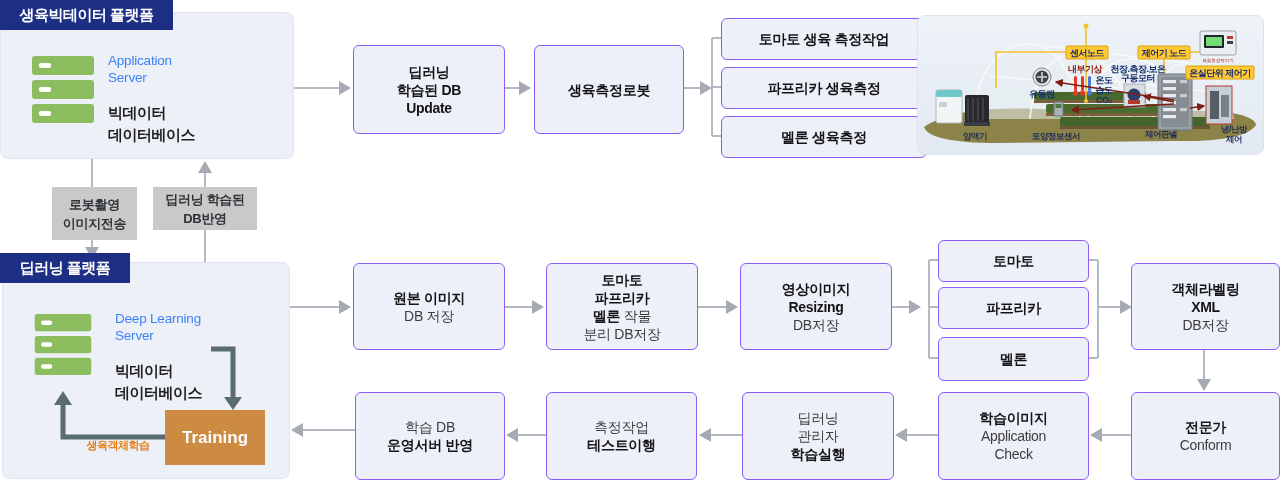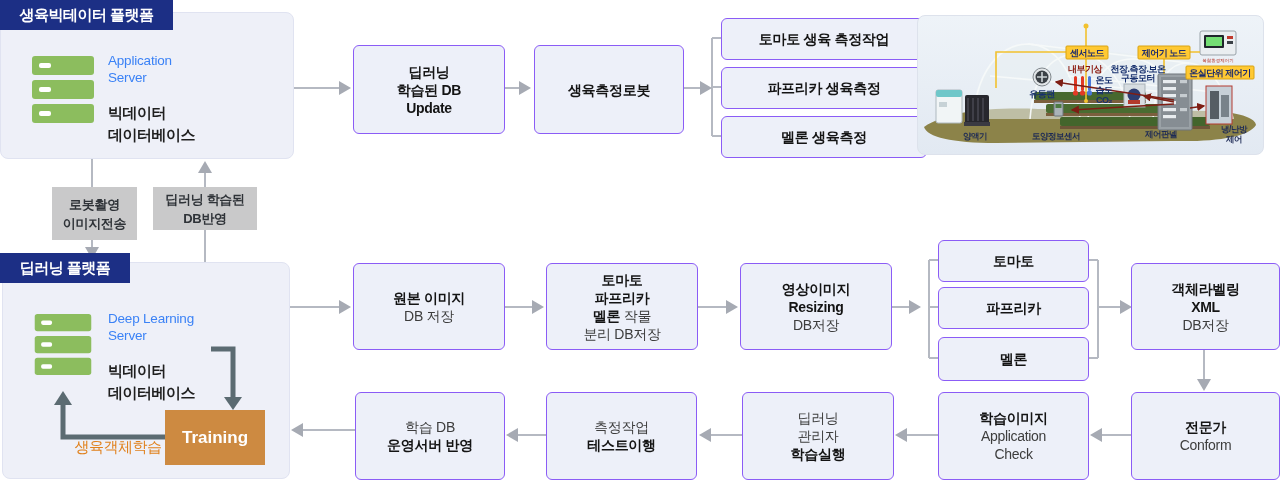--- a/index.html
+++ b/index.html
@@ -18,21 +18,21 @@
           justify-content:center;font-size:13px;line-height:19px;color:#2f3338;z-index:1;letter-spacing:-0.3px;}
   .glabel .b{color:#2f3338;}
   .server-icon{position:absolute;z-index:2;}
   .server-text{position:absolute;z-index:2;}
   .stype{font-size:13.5px;line-height:17px;color:#3b82f6;letter-spacing:-0.2px;}
   .sname{margin-top:16px;font-size:15px;line-height:22px;font-weight:bold;color:#1f1f1f;letter-spacing:-0.5px;}
   .training{position:absolute;left:165px;top:410px;width:100px;height:55px;background:#cd8a41;
             color:#fff;font-weight:bold;font-size:17px;display:flex;align-items:center;
             justify-content:center;z-index:4;}
   .obj-learn{position:absolute;left:72px;top:438px;width:92px;text-align:center;color:#e0811c;
-             font-weight:normal;font-size:15px;z-index:4;letter-spacing:-0.5px;}
+             font-weight:bold;font-size:11px;z-index:4;letter-spacing:-0.5px;}
   .photo{position:absolute;left:917px;top:15px;width:345px;height:138px;border:1px solid #dde2ec;
          border-radius:8px;background:linear-gradient(180deg,#eef3f8,#e2e9f2);z-index:1;overflow:hidden;}
   .gh-navy{fill:#17306e;font-size:9px;font-weight:bold;text-anchor:middle;letter-spacing:-0.5px;}
   .gh-navy-g{fill:#1d2a55;font-size:8.5px;font-weight:bold;text-anchor:middle;letter-spacing:-0.5px;}
   .gh-red{fill:#8a170c;font-size:9px;font-weight:bold;text-anchor:middle;letter-spacing:-0.5px;}
   .gh-red-tiny{fill:#b5342a;font-size:4.5px;text-anchor:middle;}
   .gh-label{fill:#1a2a6e;font-size:9px;font-weight:bold;text-anchor:middle;letter-spacing:-0.5px;}
 </style>
 </head>
 <body>
@@ -113,21 +113,21 @@
   <div class="panel" style="left:2px;top:262px;width:286px;height:215px"></div>
   <div class="hdr" style="left:0;top:253px;width:130px;height:30px">딥러닝 플랫폼</div>
   <svg class="server-icon" style="left:32px;top:314px" width="62" height="62" viewBox="0 0 62 68">
     <rect x="0" y="0" width="62" height="19" rx="3" fill="#8cbd5e"></rect>
     <rect x="0" y="24" width="62" height="19" rx="3" fill="#8cbd5e"></rect>
     <rect x="0" y="48" width="62" height="19" rx="3" fill="#8cbd5e"></rect>
     <rect x="7" y="7" width="12" height="5" rx="2" fill="#fff"></rect>
     <rect x="7" y="31" width="12" height="5" rx="2" fill="#fff"></rect>
     <rect x="7" y="55" width="12" height="5" rx="2" fill="#fff"></rect>
   </svg>
-  <div class="server-text" style="left:108px;top:310px">
+  <div class="server-text" style="left:115px;top:310px">
     <div class="stype">
       <div>Deep Learning</div>
       <div>Server</div>
     </div>
     <div class="sname">
       <div>빅데이터</div>
       <div>데이터베이스</div>
     </div>
   </div>
   <svg class="darrows" width="1280" height="488">

